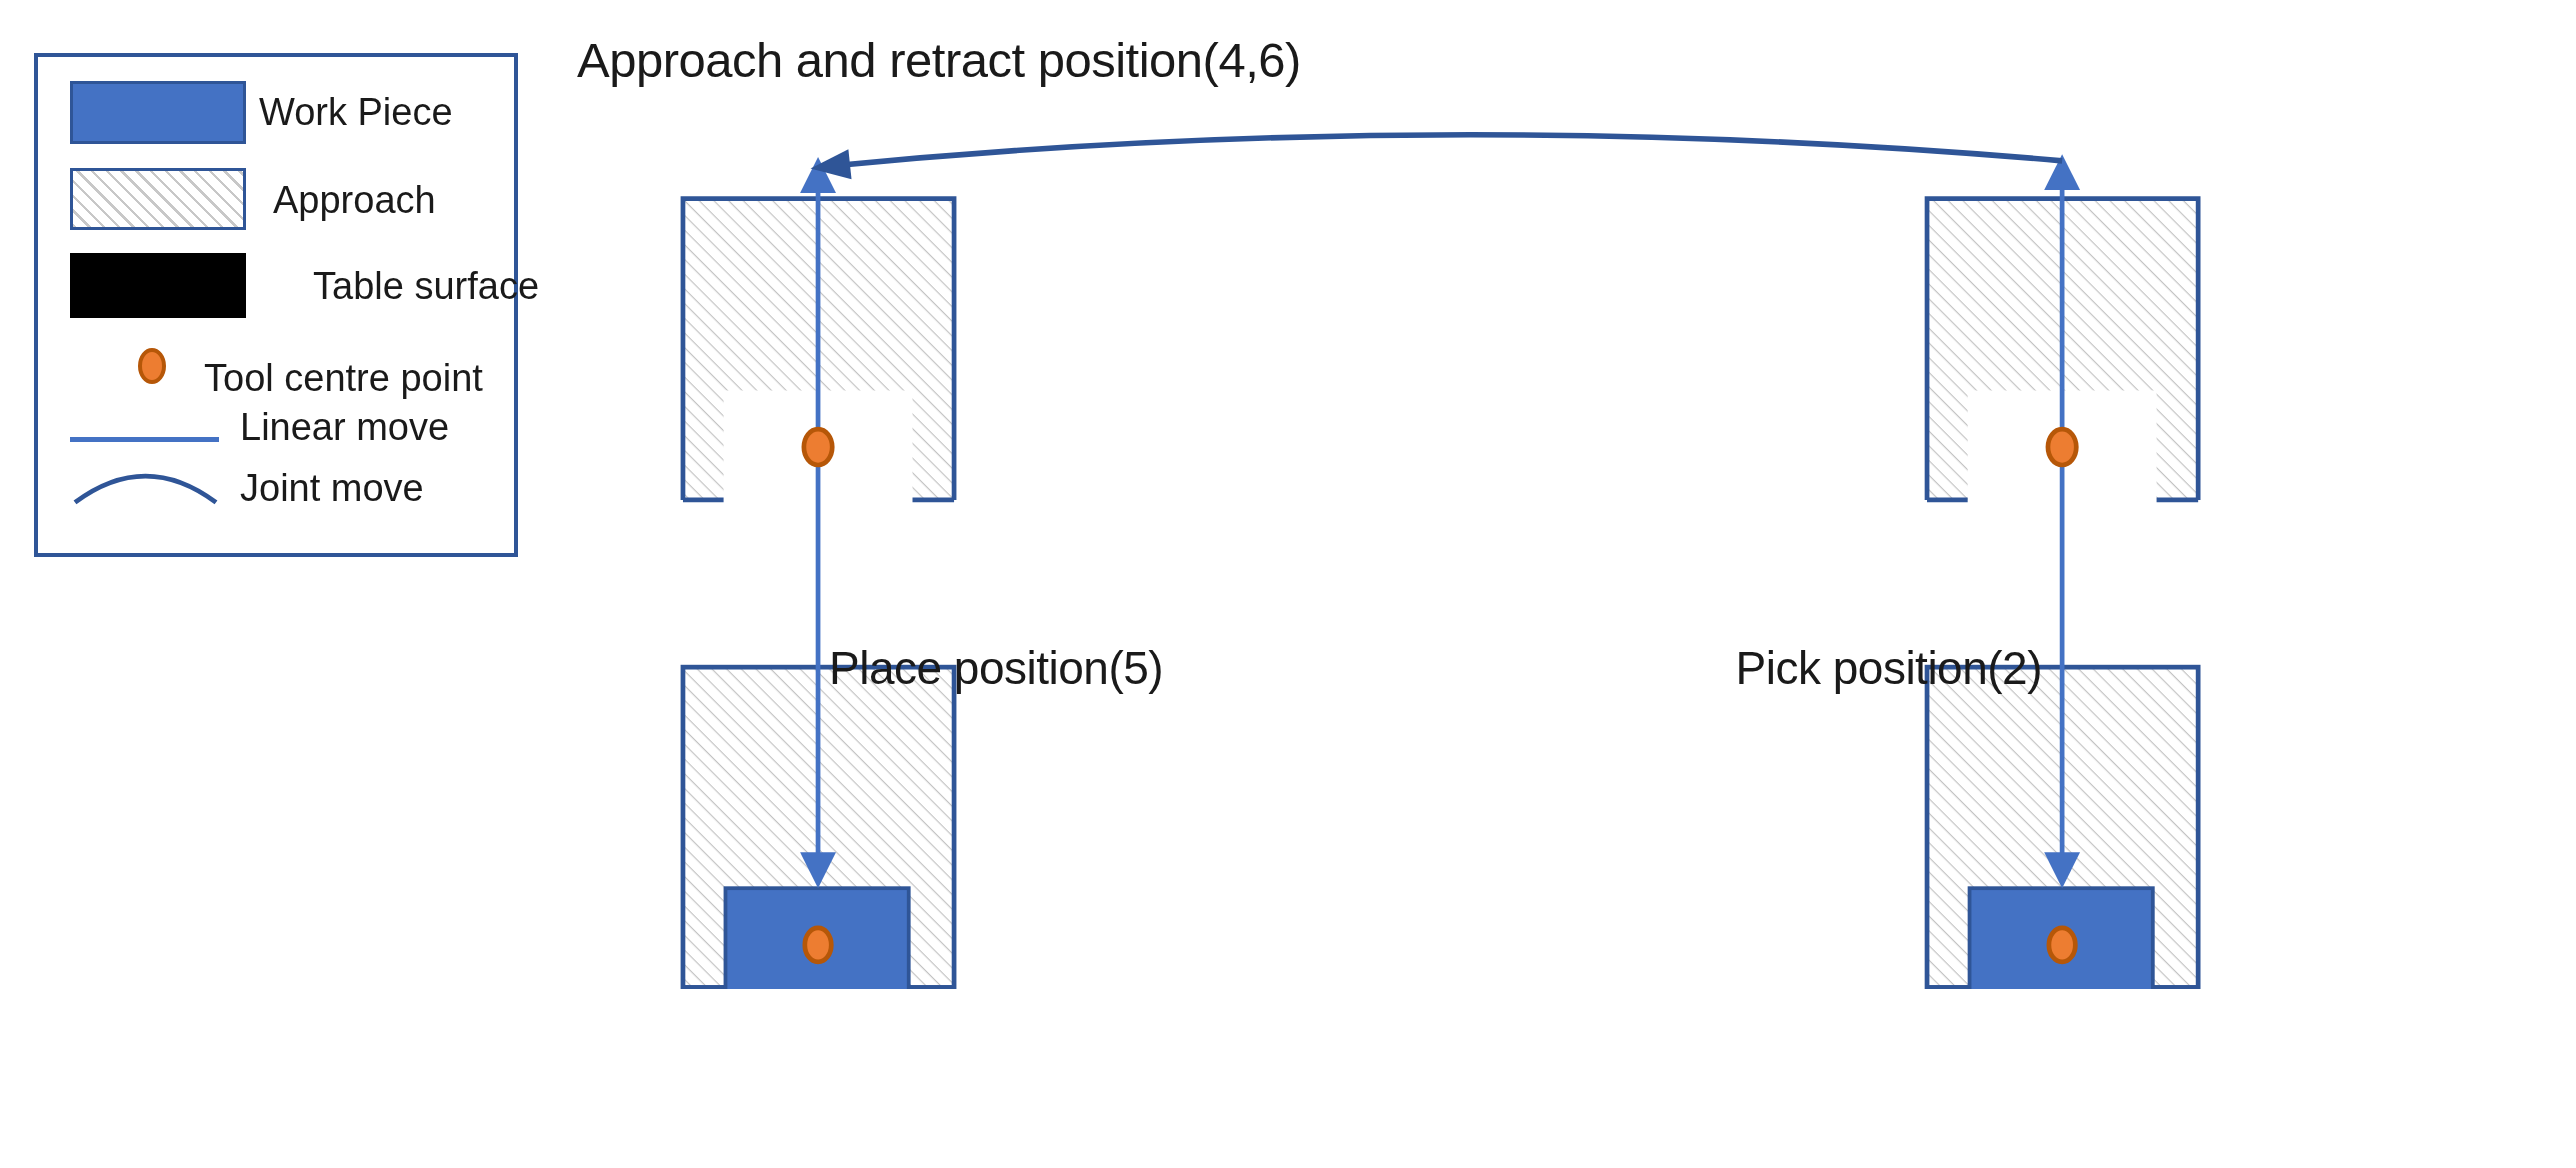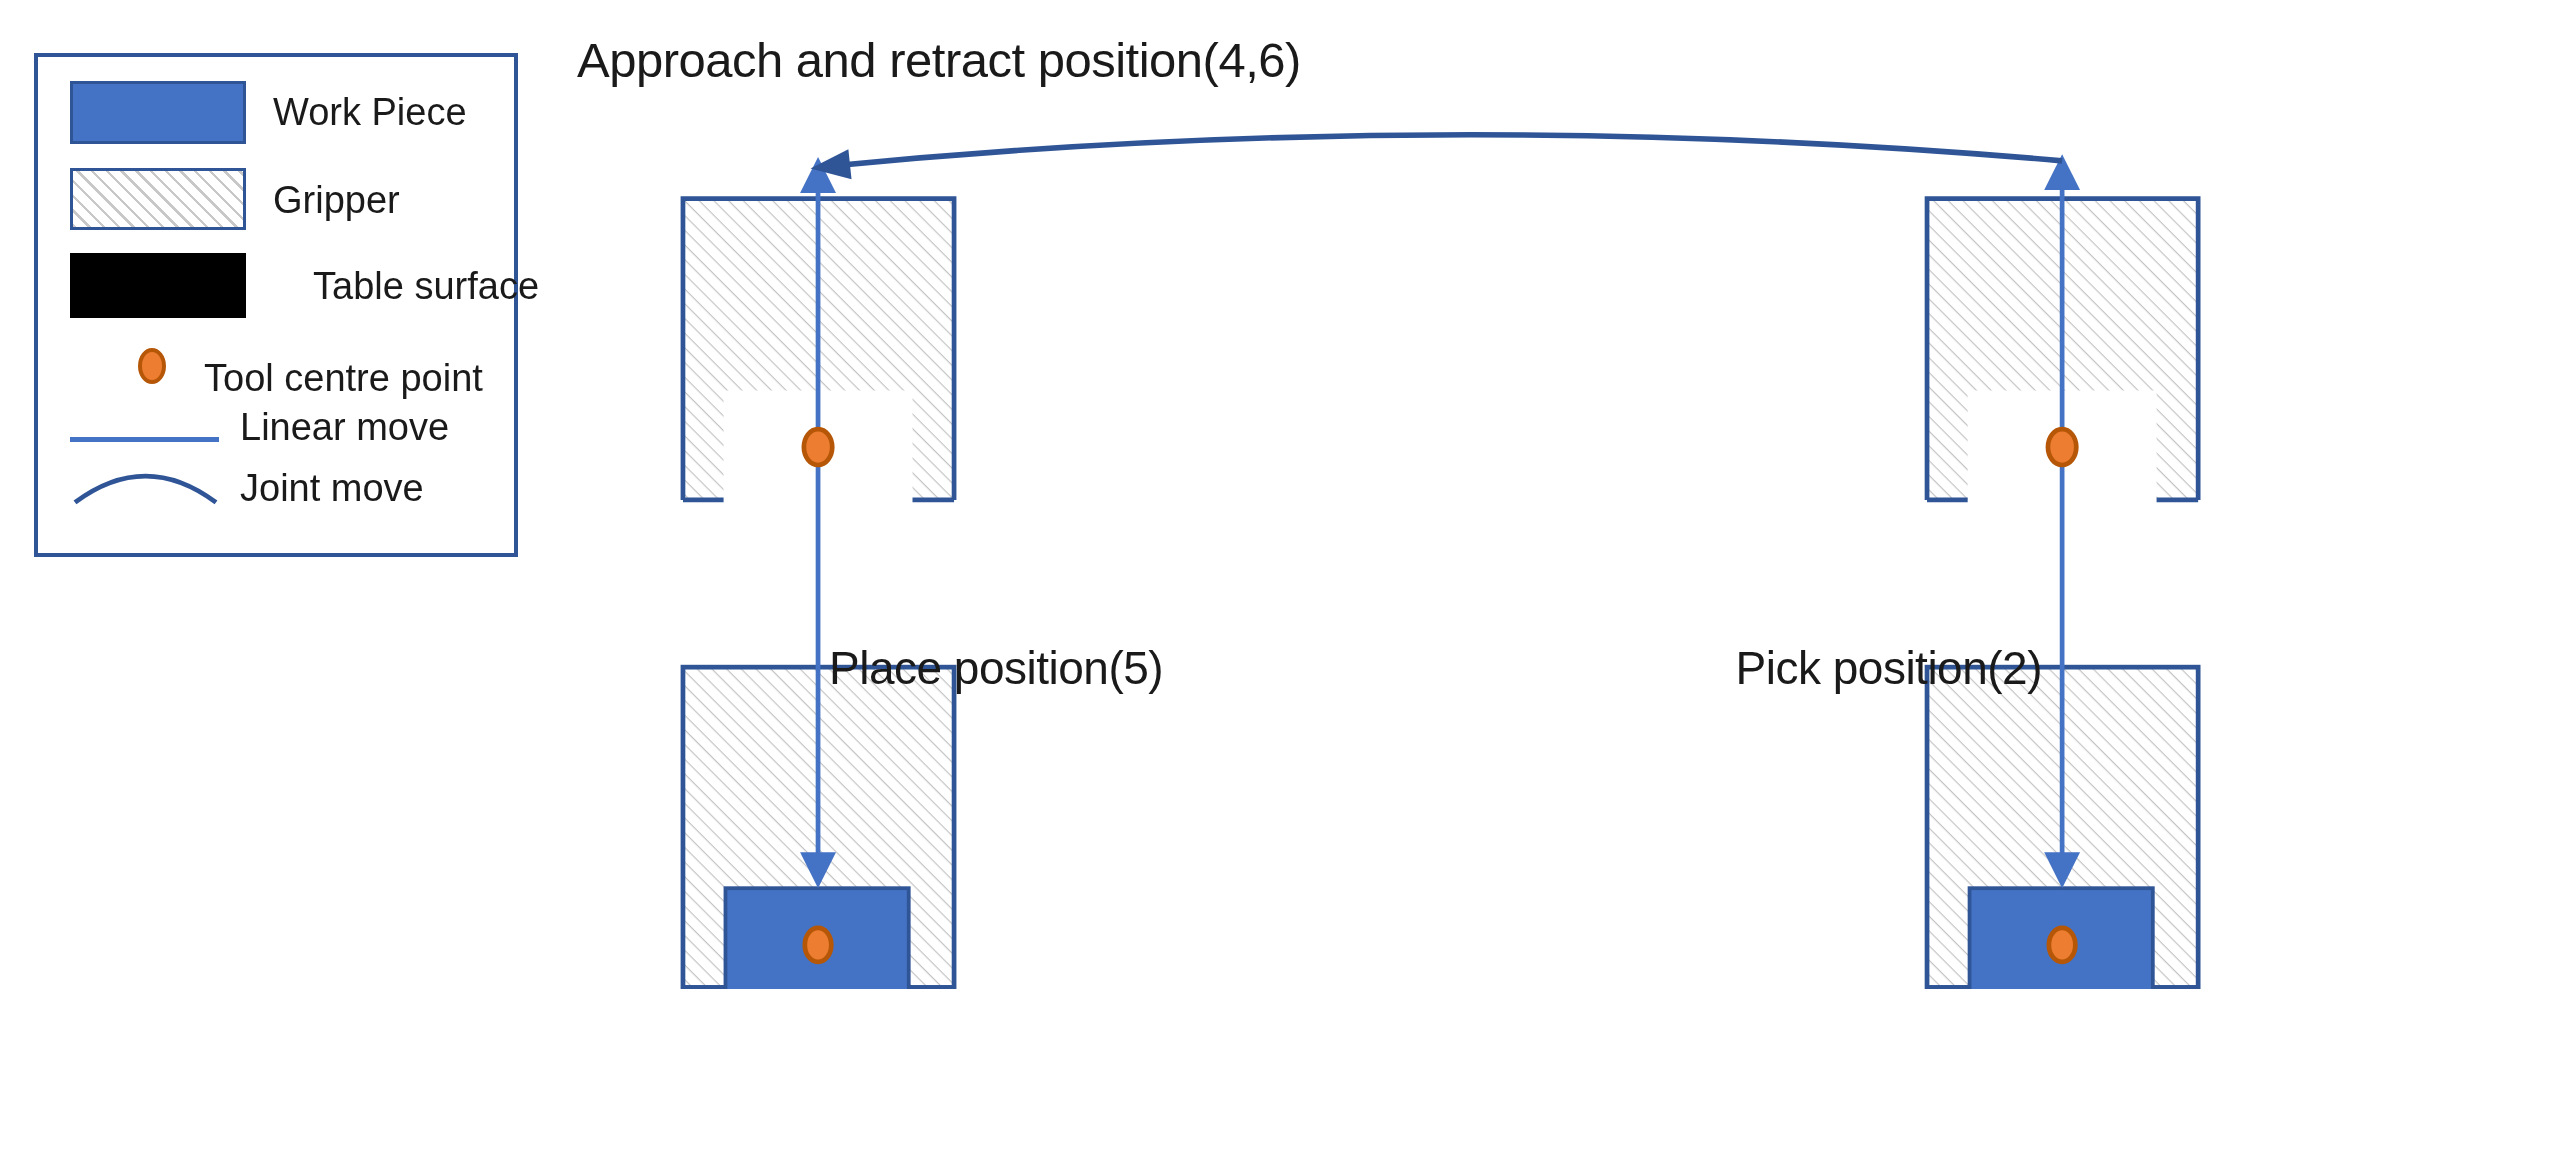--- a/index.html
+++ b/index.html
@@ -110,24 +110,24 @@
   <div class="abs diagram-text" style="left:577px;top:32px;">Approach and retract position(4,6)</div>
 
 
   <div class="abs diagram-text pos-text" style="left:829px;top:614px;">Place position(5)</div>
 
   <div class="abs diagram-text pos-text" style="right:534px;top:614px;">Pick position(2)</div>
 
   <div id="legend-box" class="abs">
 
     <div class="abs swatch" id="legend-swatch-workpiece" style="left:32px;top:23.6px;"></div>
-    <div class="abs legend-label" style="left:235px;top:55px;">Work Piece</div>
+    <div class="abs legend-label" style="left:221px;top:55px;">Work Piece</div>
 
     <div class="abs swatch hatch" id="legend-swatch-gripper" style="left:32px;top:111px;"></div>
-    <div class="abs legend-label" style="left:235px;top:143px;">Gripper</div>
+    <div class="abs legend-label" style="left:235px;top:143px;">Approach</div>
 
     <div class="abs swatch" id="legend-swatch-table" style="left:32px;top:196px;"></div>
     <div class="abs legend-label" style="left:235px;top:229px;margin-left:40px;">Table surface</div>
 
     <div class="abs swatch" id="legend-swatch-tcp" style="left:100px;top:291px;"></div>
     <div class="abs legend-label" style="left:166px;top:321px;">Tool centre point</div>
 
     <div class="abs swatch" id="legend-swatch-linear" style="left:32px;top:380px;"></div>
     <div class="abs legend-label" style="left:202px;top:370px;">Linear move</div>
 

